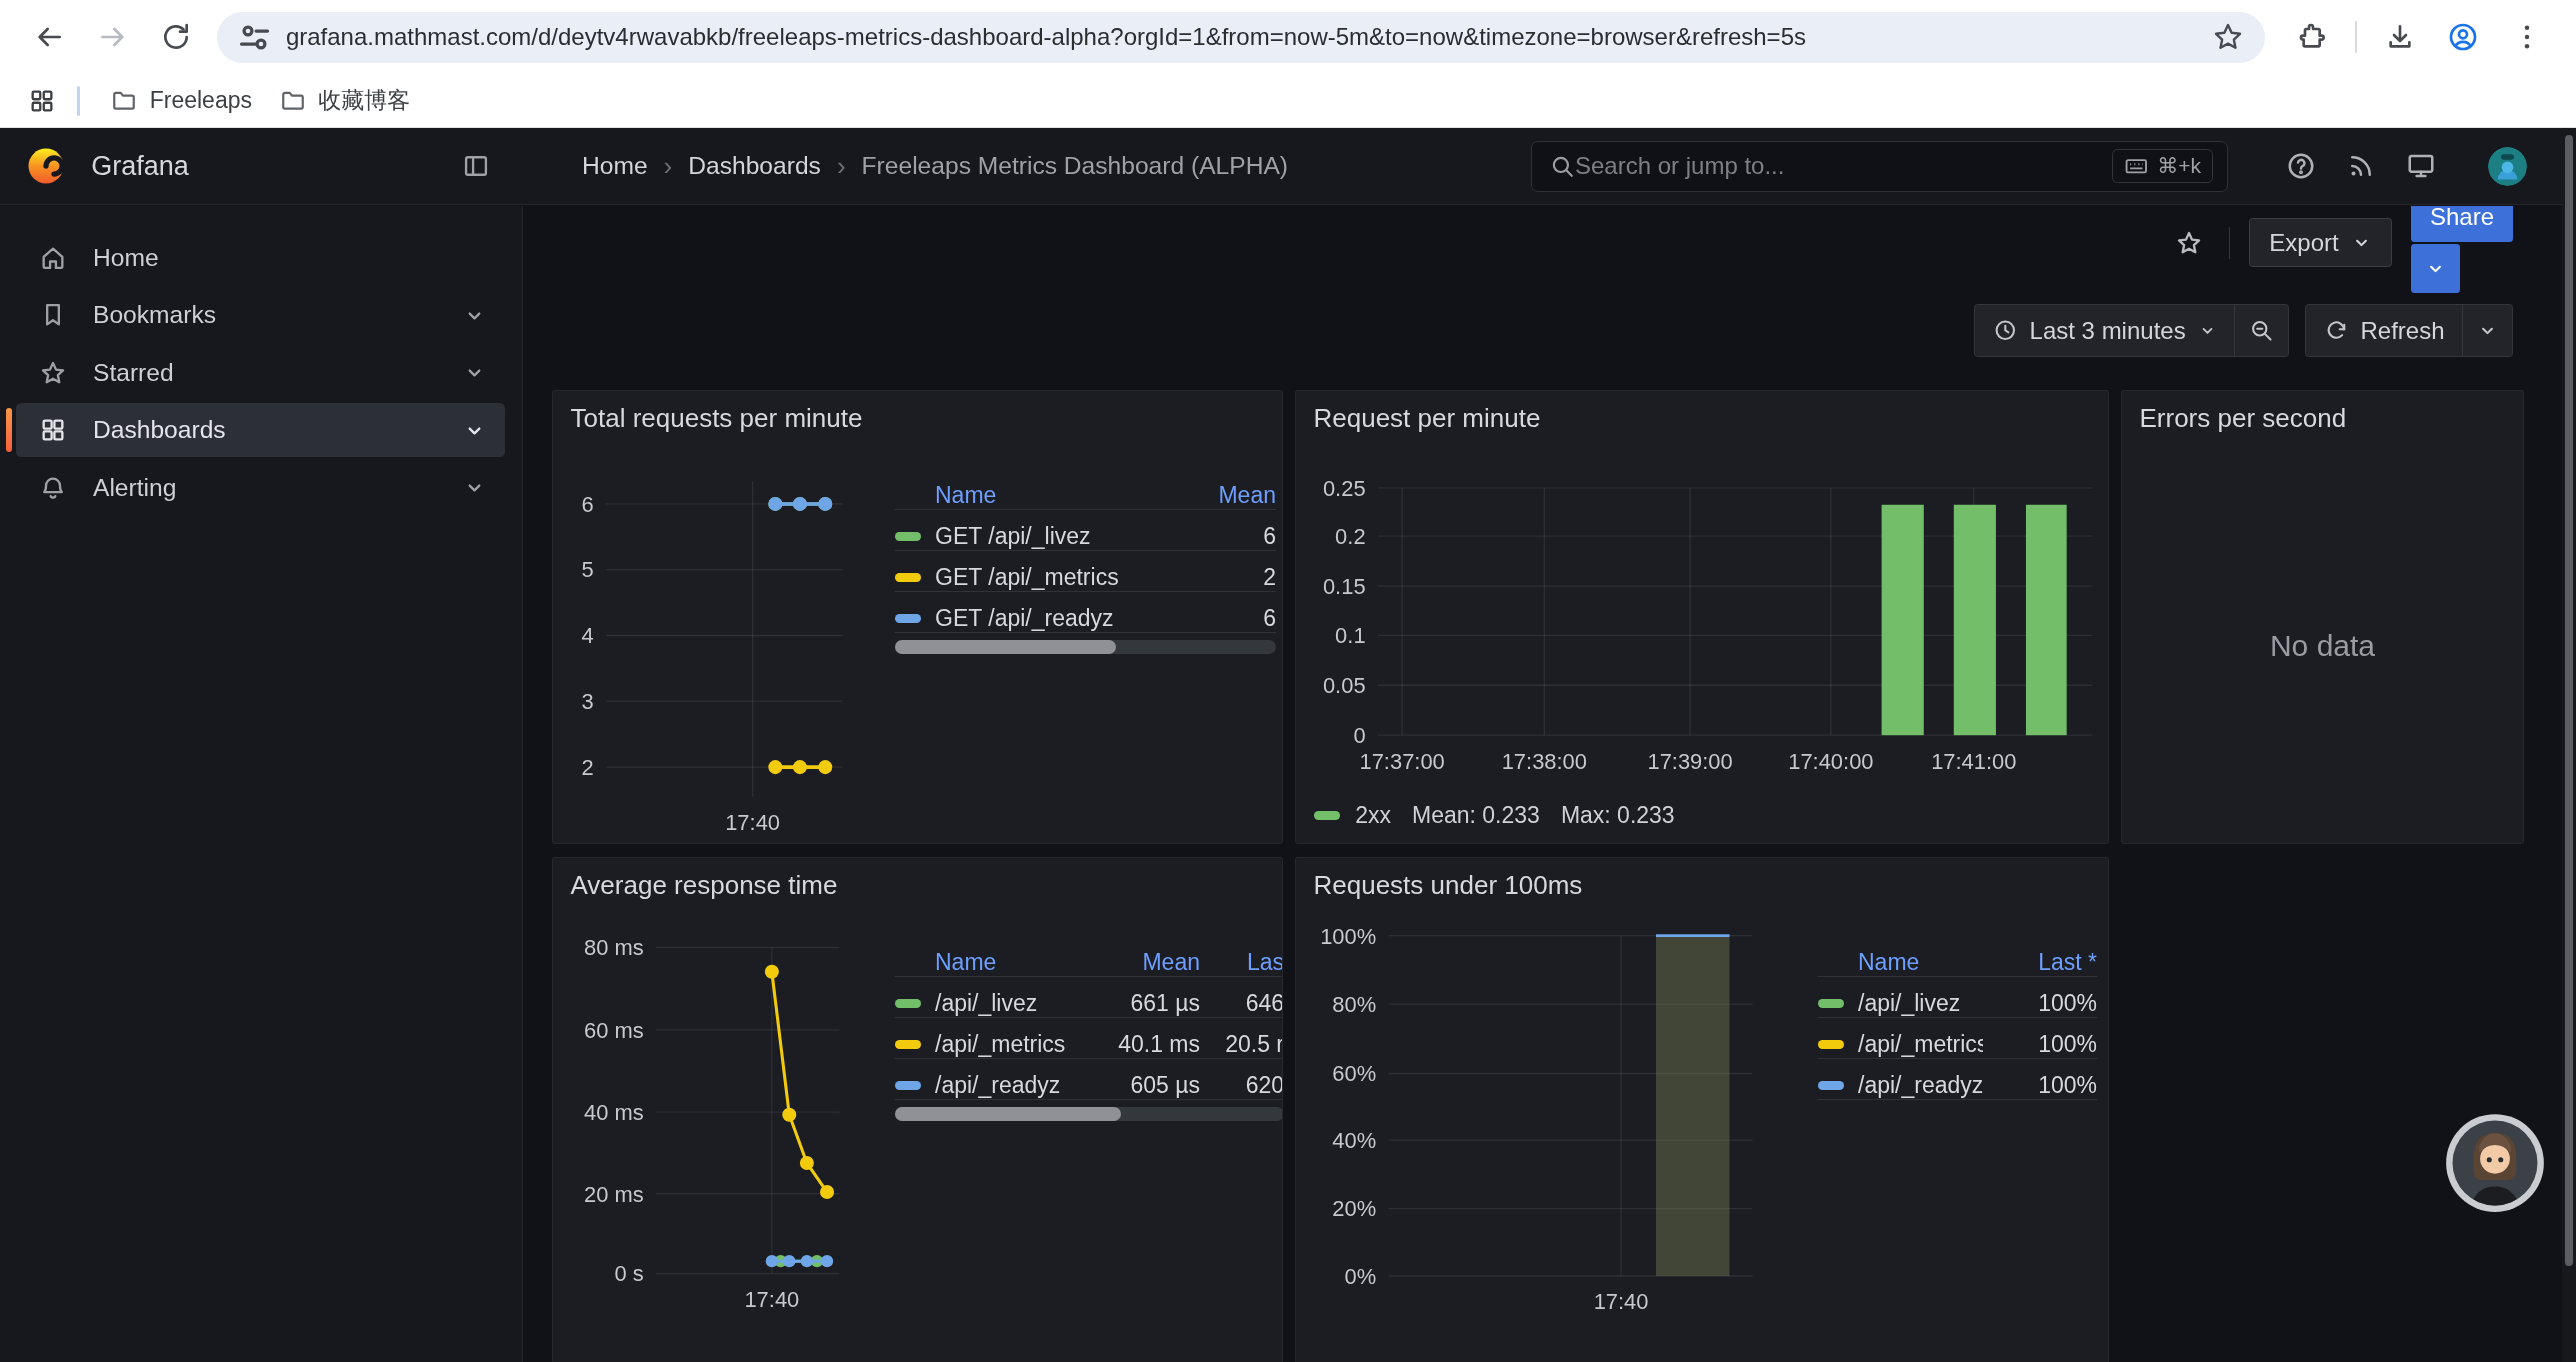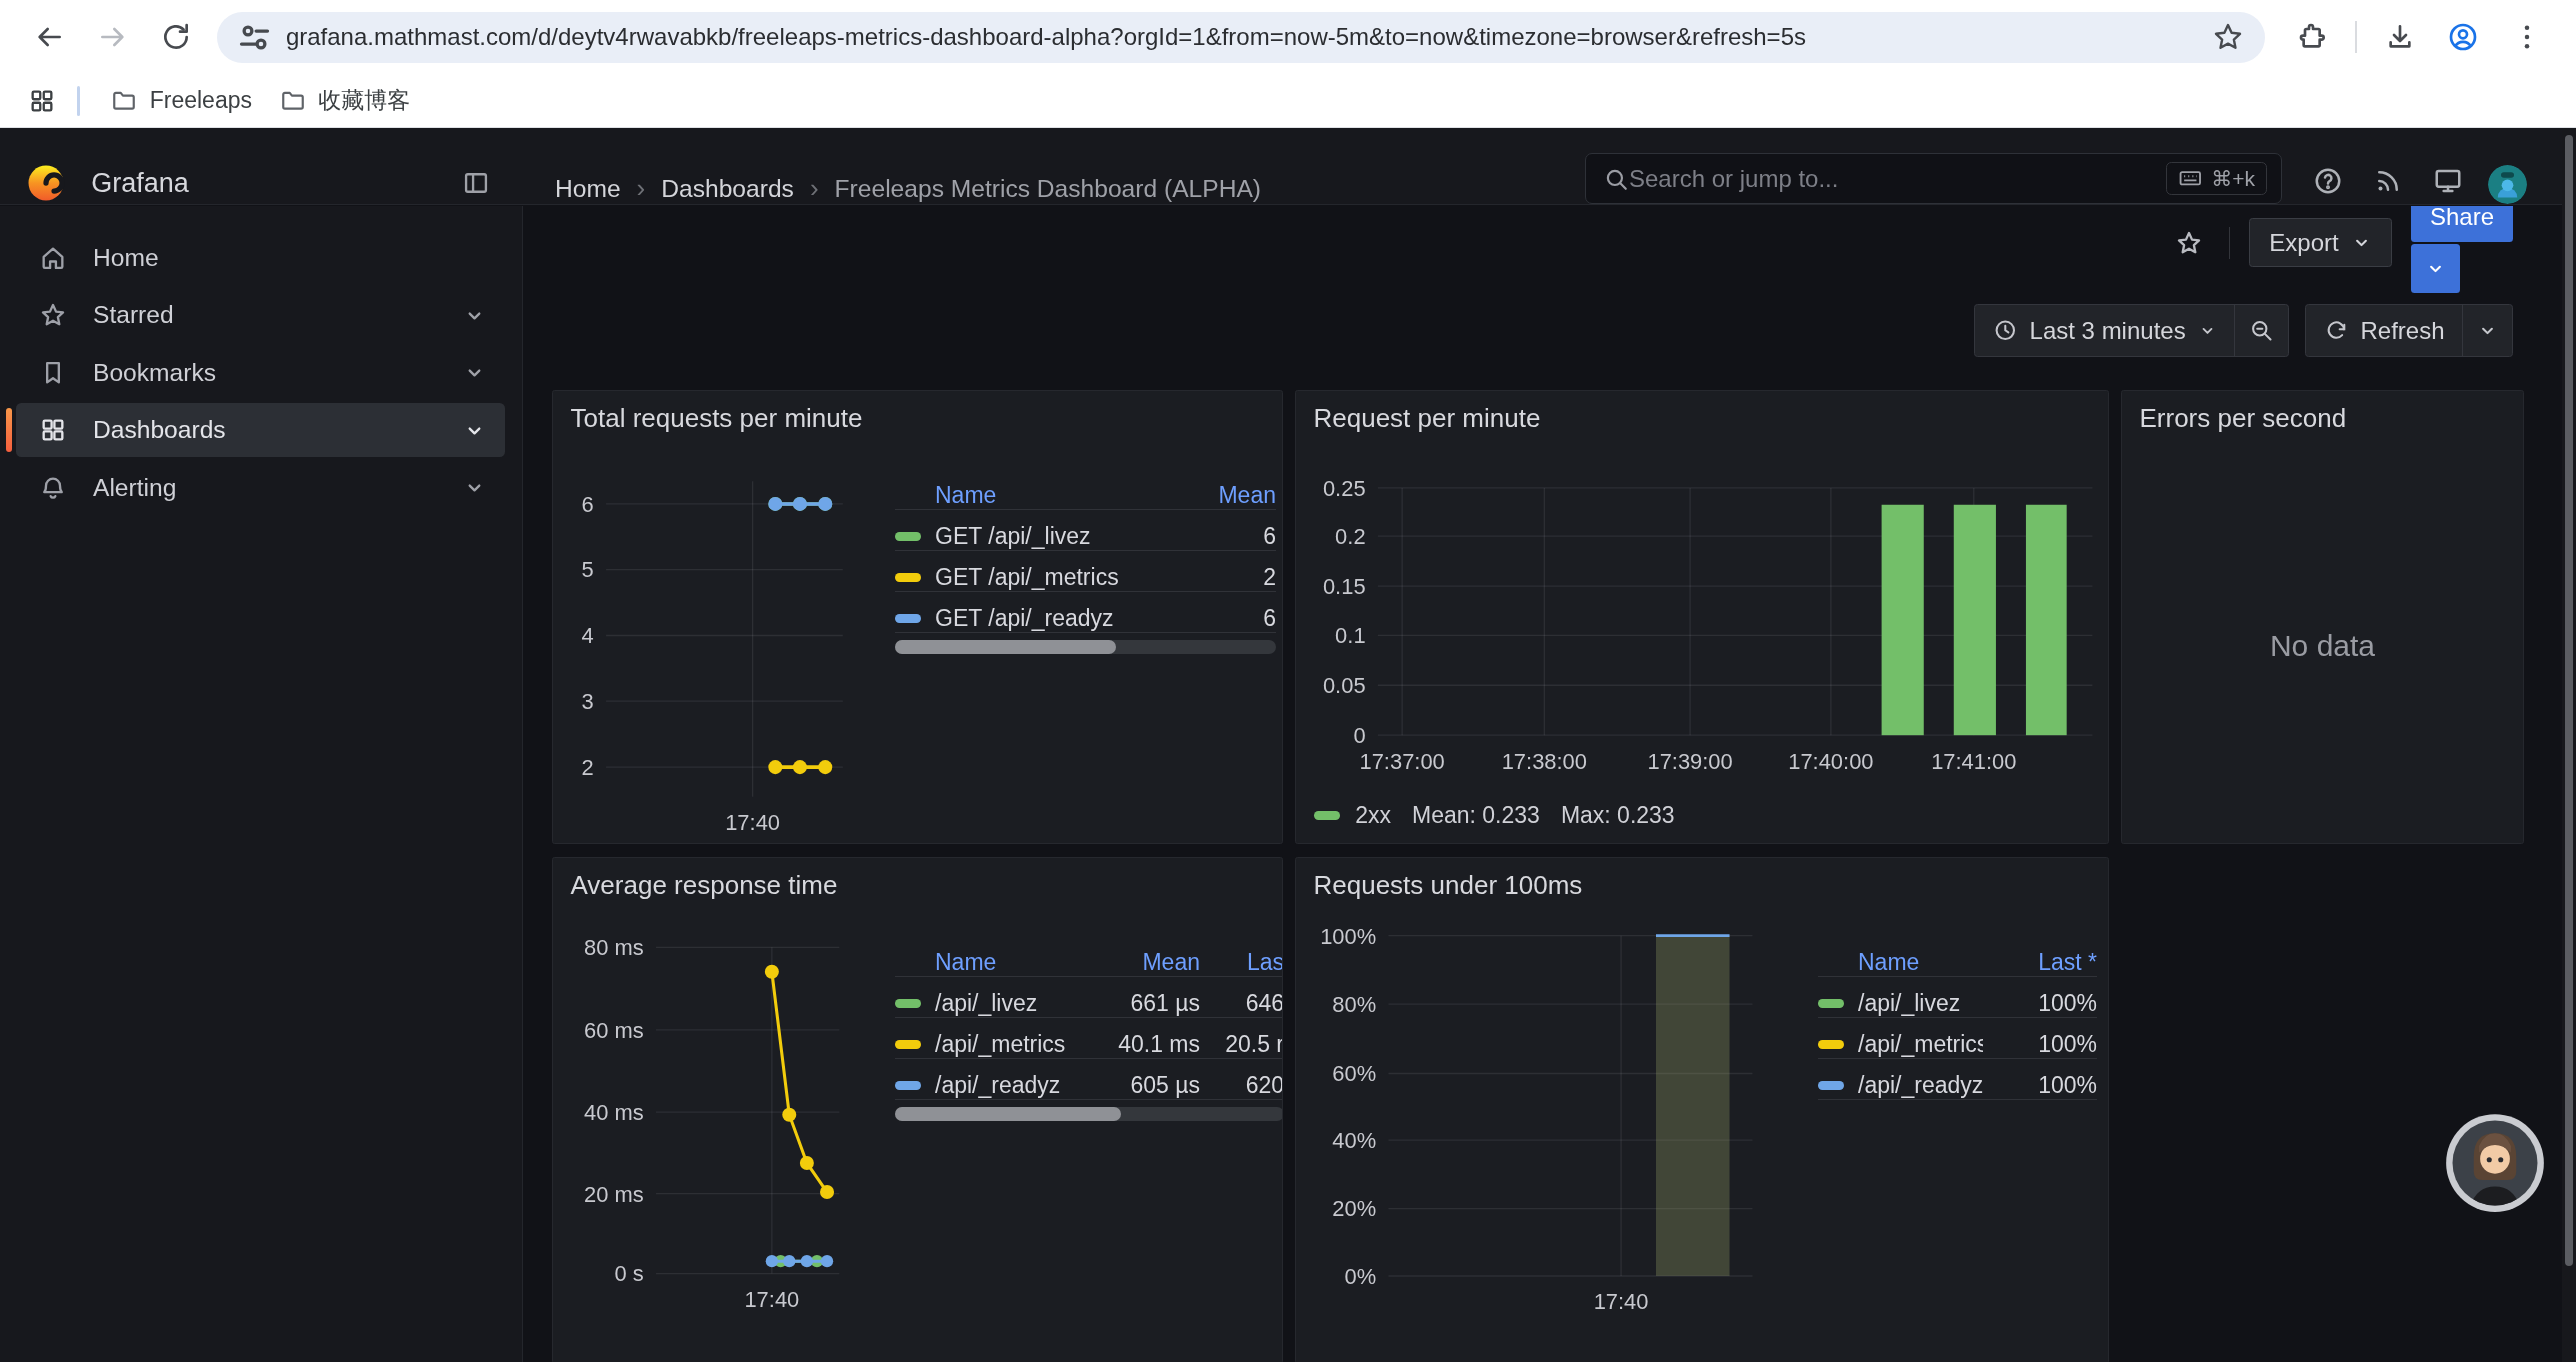--- a/index.html
+++ b/index.html
@@ -29,21 +29,21 @@
   .bm-item { display:flex; align-items:center; gap:12.3px; color:#3c4043; font-size:23px;
     padding:7px 14px; border-radius:7px; }
   .bm-item svg { width:26px; height:26px; color:#5f6368; }
   .apps-icon { color:#3c4043; }
   .apps-icon svg { width:28px; height:28px; }
 
   
   .app { position:absolute; left:0; top:128px; width:100%; height:1235px; background:#111217;
     color:#cccddc; }
   .gf-navbar { position:absolute; left:0; top:0; width:100%; height:77px; background:#17181d;
-    border-bottom:0.9px solid #24262c; display:flex; align-items:flex-end; }
+    border-bottom:0.9px solid #24262c; display:flex; align-items:center;gap:27px; }
   .gf-nav-left { width:523px; flex:0 0 auto; display:flex; align-items:center; padding:0 30px 0 24.6px; }
   .gf-logo { width:42px; height:42px; flex:0 0 auto; }
   .gf-product { font-size:27px; font-weight:500; color:#d7d8dd; margin-left:24.6px; flex:1; }
   .dock-btn { color:#9fa1a8; width:35px; height:35px; display:flex; align-items:center; justify-content:center; }
   .dock-btn svg { width:28px; height:28px; }
   .breadcrumb { display:flex; align-items:center; gap:16px; margin-left:32px; font-size:24.6px; }
   .crumb { color:#d4d5da; }
   .crumb-sep { color:#6e7076; font-size:26px; }
   .crumb.current { color:#9fa1a8; }
   .gf-nav-spacer { flex:1; }
@@ -295,32 +295,32 @@
     <div class="gf-body">
       <aside class="gf-sidebar">
         <div class="side-item">
           <svg viewBox="0 0 24 24" fill="none" stroke="currentColor" stroke-width="2" stroke-linejoin="round">
               <path d="M4 11l8-7 8 7v8.5a1 1 0 0 1-1 1h-4.5V15h-5v5.5H5a1 1 0 0 1-1-1z"></path>
             </svg>
           <span class="side-label">Home</span>
         </div>
         <div class="side-item">
           <svg viewBox="0 0 24 24" fill="none" stroke="currentColor" stroke-width="2" stroke-linejoin="round">
-              <path d="M12 3.5l2.6 5.6 6 .7-4.4 4.1 1.2 6-5.4-3-5.4 3 1.2-6-4.4-4.1 6-.7z"></path>
-            </svg>
-          <span class="side-label">Starred</span>
+              <path d="M7 3.5h10V20l-5-3.5L7 20z"></path>
+            </svg>
+          <span class="side-label">Bookmarks</span>
           <svg class="chev" viewBox="0 0 24 24" fill="none" stroke="currentColor" stroke-width="2.4" stroke-linecap="round" stroke-linejoin="round">
               <path d="M7 10l5 5 5-5"></path>
             </svg>
         </div>
         <div class="side-item">
           <svg viewBox="0 0 24 24" fill="none" stroke="currentColor" stroke-width="2" stroke-linejoin="round">
-              <path d="M7 3.5h10V20l-5-3.5L7 20z"></path>
-            </svg>
-          <span class="side-label">Bookmarks</span>
+              <path d="M12 3.5l2.6 5.6 6 .7-4.4 4.1 1.2 6-5.4-3-5.4 3 1.2-6-4.4-4.1 6-.7z"></path>
+            </svg>
+          <span class="side-label">Starred</span>
           <svg class="chev" viewBox="0 0 24 24" fill="none" stroke="currentColor" stroke-width="2.4" stroke-linecap="round" stroke-linejoin="round">
               <path d="M7 10l5 5 5-5"></path>
             </svg>
         </div>
         <div class="side-item active">
           <svg viewBox="0 0 24 24" fill="none" stroke="currentColor" stroke-width="2">
               <rect x="4" y="4" width="6.8" height="6.8" rx="1"></rect>
               <rect x="13.2" y="4" width="6.8" height="6.8" rx="1"></rect>
               <rect x="4" y="13.2" width="6.8" height="6.8" rx="1"></rect>
               <rect x="13.2" y="13.2" width="6.8" height="6.8" rx="1"></rect>

